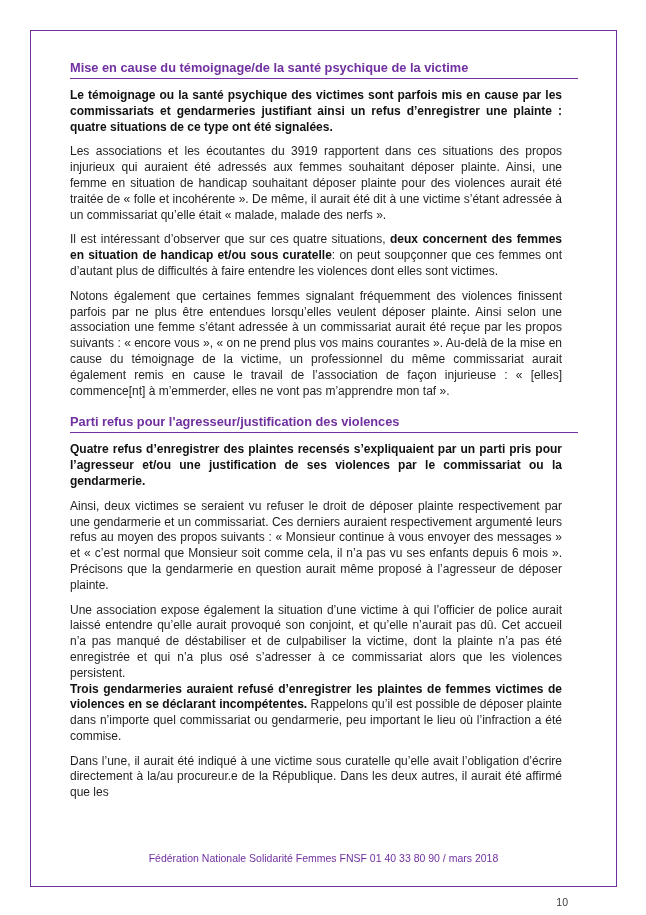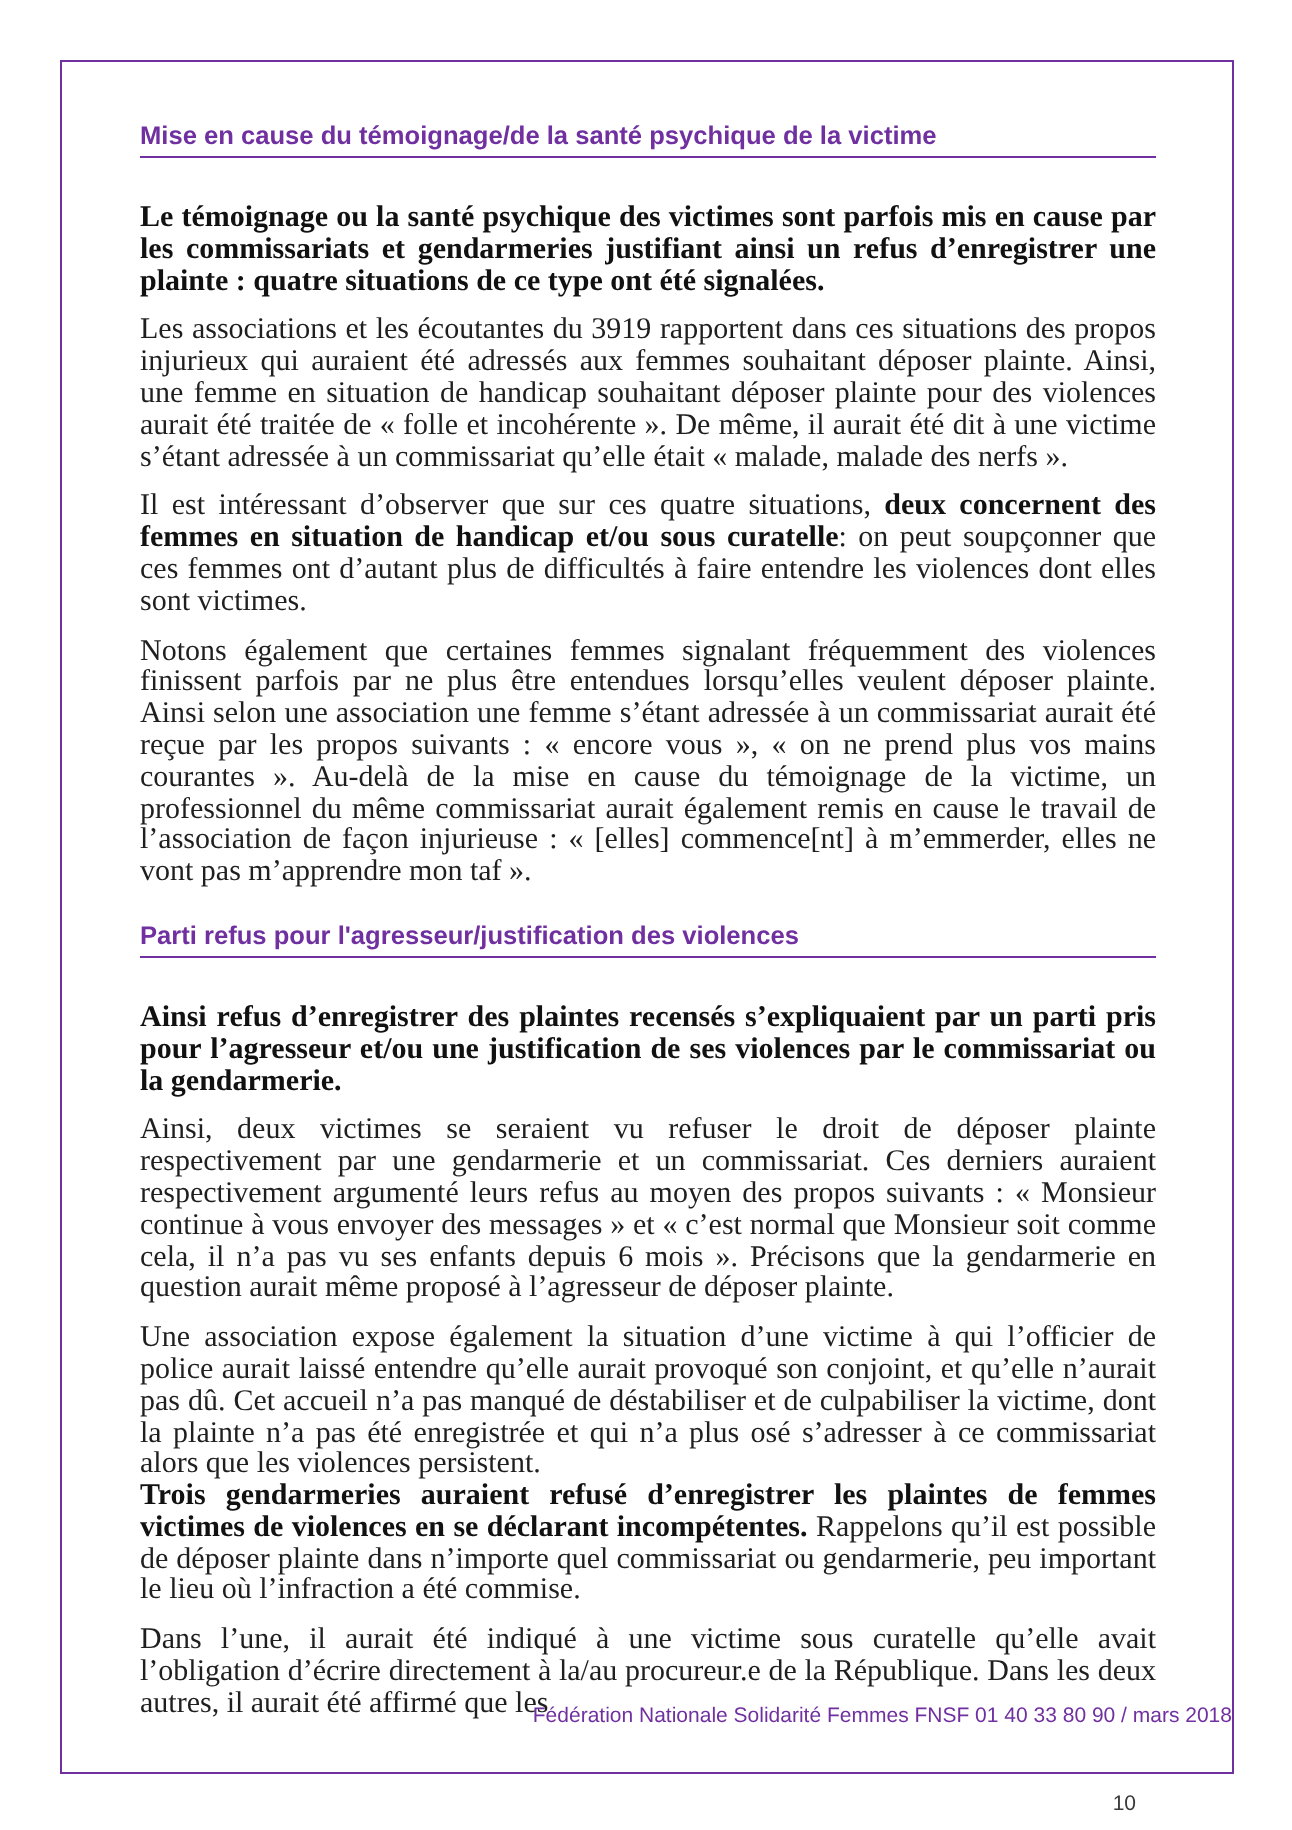--- a/index.html
+++ b/index.html
@@ -27,49 +27,48 @@
   .content {
     position: absolute;
     left: 70px;
     right: 68px;
     top: 60px;
   }
   .heading {
     font-size: 12.8px;
     font-weight: bold;
     color: #7030A0;
-    margin: 15px 0 23px 0;
+    margin: 15px 0 9px 0;
     padding-bottom: 3px;
     border-bottom: 1px solid #7030A0;
     line-height: 15px;
   }
   section:first-child .heading {
     margin-top: 0;
   }
   .para {
-    font-size: 15px;
+    font-size: 12px;
     line-height: 15.8px;
     color: #1f1f1f;
     text-align: justify;
-    margin: 0 0 9px 0;
-    font-family: Liberation Serif, serif;
+    margin: 0 16px 9px 0;
   }
   .para:last-child {
     margin-bottom: 0;
   }
   .b {
     font-weight: bold;
     color: #111111;
   }
   .footer {
     position: absolute;
     left: 31px;
     right: 30px;
     bottom: 50px;
-    text-align: right;
+    text-align: center;
     color: #7030A0;
     font-size: 10.5px;
     line-height: 13px;
   }
   .page-number {
     position: absolute;
     right: 78px;
     bottom: 7px;
     font-size: 10.5px;
     color: #3a3a3a;
@@ -86,21 +85,21 @@
     <section>
       <h2 class="heading">Mise en cause du témoignage/de la santé psychique de la victime</h2>
       <p class="para"><span class="b">Le témoignage ou la santé psychique des victimes sont parfois mis en cause par les commissariats et gendarmeries justifiant ainsi un refus d’enregistrer une plainte : quatre situations de ce type ont été signalées.</span></p>
       <p class="para"><span>Les associations et les écoutantes du 3919 rapportent dans ces situations des propos injurieux qui auraient été adressés aux femmes souhaitant déposer plainte. Ainsi, une femme en situation de handicap souhaitant déposer plainte pour des violences aurait été traitée de « folle et incohérente ». De même, il aurait été dit à une victime s’étant adressée à un commissariat qu’elle était « malade, malade des nerfs ».</span></p>
       <p class="para"><span>Il est intéressant d’observer que sur ces quatre situations, </span><span class="b">deux concernent des femmes en situation de handicap et/ou sous curatelle</span><span>: on peut soupçonner que ces femmes ont d’autant plus de difficultés à faire entendre les violences dont elles sont victimes.</span></p>
       <p class="para"><span>Notons également que certaines femmes signalant fréquemment des violences finissent parfois par ne plus être entendues lorsqu’elles veulent déposer plainte. Ainsi selon une association une femme s’étant adressée à un commissariat aurait été reçue par les propos suivants : « encore vous », « on ne prend plus vos mains courantes ». Au-delà de la mise en cause du témoignage de la victime, un professionnel du même commissariat aurait également remis en cause le travail de l’association de façon injurieuse : « [elles] commence[nt] à m’emmerder, elles ne vont pas m’apprendre mon taf ».</span></p>
     </section>
 
     <section>
       <h2 class="heading">Parti refus pour l'agresseur/justification des violences</h2>
-      <p class="para"><span class="b">Ainsi refus d’enregistrer des plaintes recensés s’expliquaient par un parti pris pour l’agresseur et/ou une justification de ses violences par le commissariat ou la gendarmerie.</span></p>
+      <p class="para"><span class="b">Quatre refus d’enregistrer des plaintes recensés s’expliquaient par un parti pris pour l’agresseur et/ou une justification de ses violences par le commissariat ou la gendarmerie.</span></p>
       <p class="para"><span>Ainsi, deux victimes se seraient vu refuser le droit de déposer plainte respectivement par une gendarmerie et un commissariat. Ces derniers auraient respectivement argumenté leurs refus au moyen des propos suivants : « Monsieur continue à vous envoyer des messages » et « c’est normal que Monsieur soit comme cela, il n’a pas vu ses enfants depuis 6 mois ». Précisons que la gendarmerie en question aurait même proposé à l’agresseur de déposer plainte.</span></p>
       <p class="para"><span>Une association expose également la situation d’une victime à qui l’officier de police aurait laissé entendre qu’elle aurait provoqué son conjoint, et qu’elle n’aurait pas dû. Cet accueil n’a pas manqué de déstabiliser et de culpabiliser la victime, dont la plainte n’a pas été enregistrée et qui n’a plus osé s’adresser à ce commissariat alors que les violences persistent.</span></p>
     </section>
 
     <section>
       <p class="para"><span class="b">Trois gendarmeries auraient refusé d’enregistrer les plaintes de femmes victimes de violences en se déclarant incompétentes.</span><span> Rappelons qu’il est possible de déposer plainte dans n’importe quel commissariat ou gendarmerie, peu important le lieu où l’infraction a été commise.</span></p>
       <p class="para"><span>Dans l’une, il aurait été indiqué à une victime sous curatelle qu’elle avait l’obligation d’écrire directement à la/au procureur.e de la République. Dans les deux autres, il aurait été affirmé que les</span></p>
     </section>
 
   </main>

